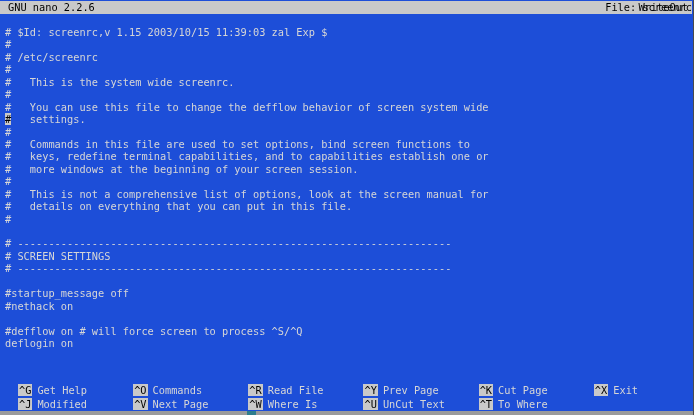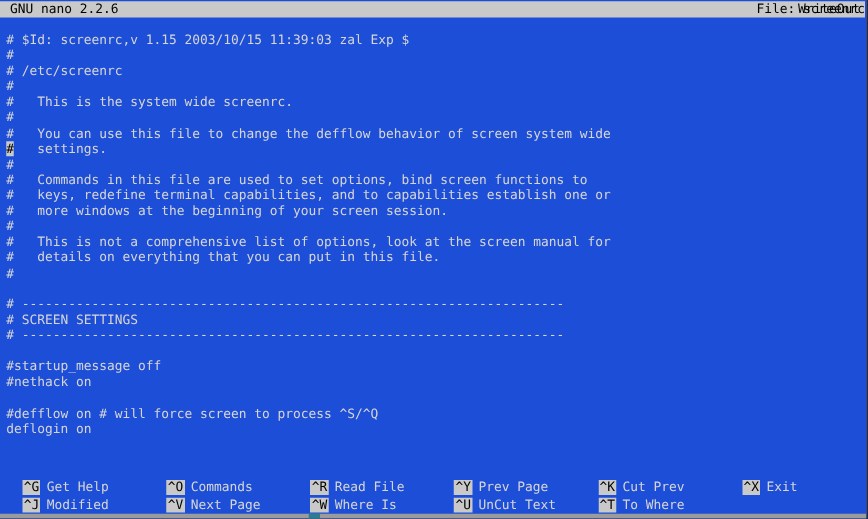--- a/index.html
+++ b/index.html
@@ -125,21 +125,21 @@
       <div class="line"></div>
       <div class="line">#defflow on # will force screen to process ^S/^Q</div>
       <div class="line">deflogin on</div>
     </div>
 
   <div class="shortcuts">
       <div class="shortcut"><span class="skey">^G</span><span class="slabel">Get Help</span></div>
       <div class="shortcut"><span class="skey">^O</span><span class="slabel">Commands</span></div>
       <div class="shortcut"><span class="skey">^R</span><span class="slabel">Read File</span></div>
       <div class="shortcut"><span class="skey">^Y</span><span class="slabel">Prev Page</span></div>
-      <div class="shortcut"><span class="skey">^K</span><span class="slabel">Cut Prev</span></div>
+      <div class="shortcut"><span class="skey">^K</span><span class="slabel">Cut Page</span></div>
       <div class="shortcut"><span class="skey">^X</span><span class="slabel">Exit</span></div>
       <div class="shortcut"><span class="skey">^J</span><span class="slabel">Modified</span></div>
       <div class="shortcut"><span class="skey">^V</span><span class="slabel">Next Page</span></div>
       <div class="shortcut"><span class="skey">^W</span><span class="slabel">Where Is</span></div>
       <div class="shortcut"><span class="skey">^U</span><span class="slabel">UnCut Text</span></div>
       <div class="shortcut"><span class="skey">^T</span><span class="slabel">To Where</span></div>
     </div>
 
   <div class="bottom-edge">
     <div class="bottom-edge-accent"></div>

